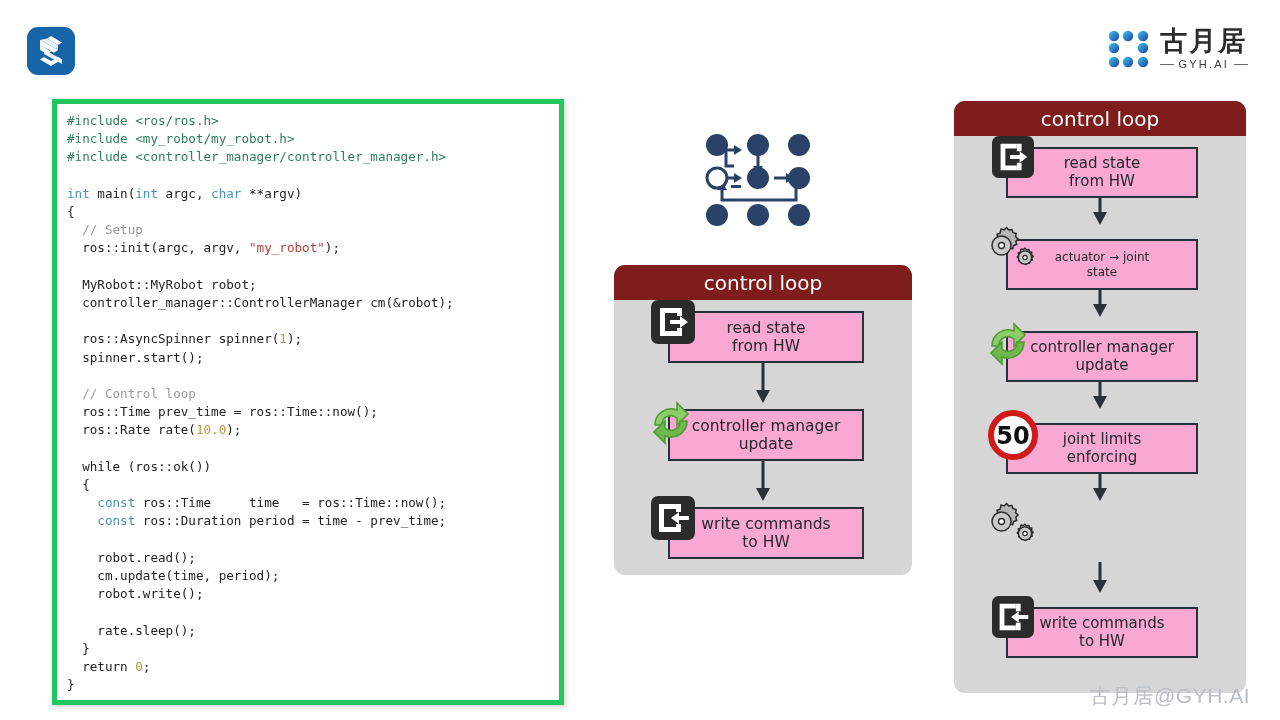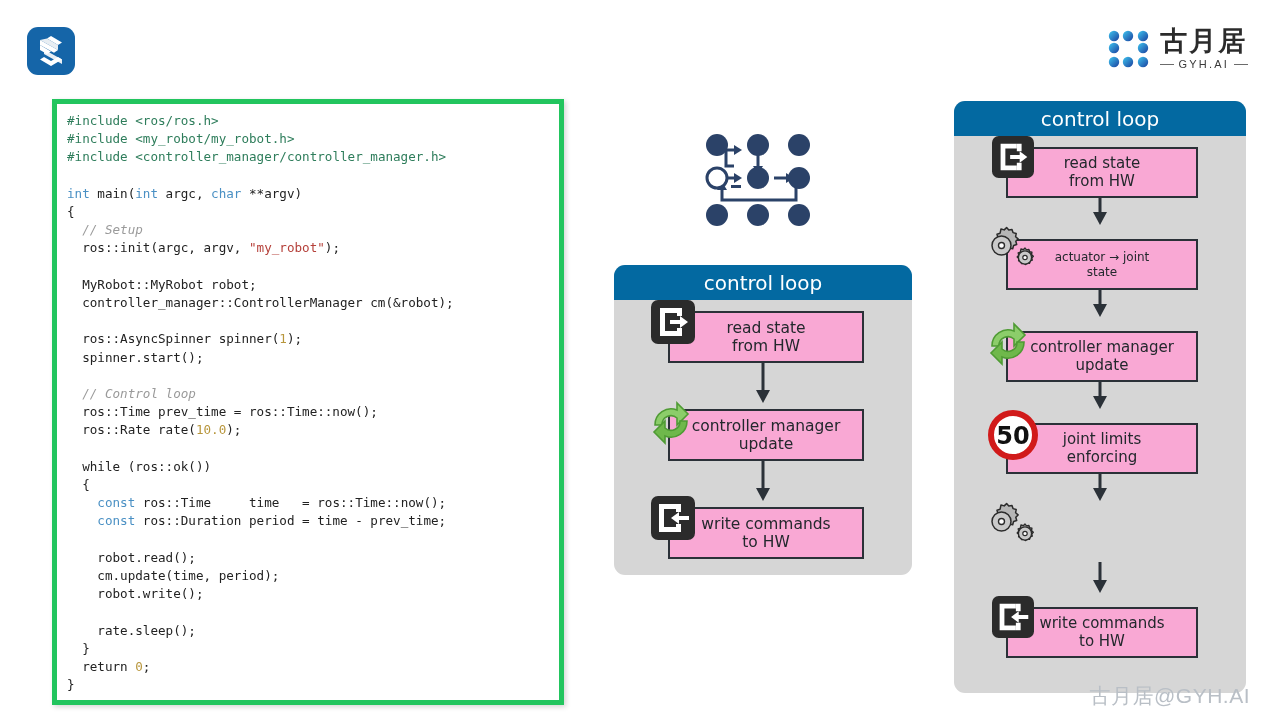--- a/index.html
+++ b/index.html
@@ -44,35 +44,35 @@
     position:absolute;left:10px;top:8px;
     font-family:"DejaVu Sans Mono","Liberation Mono",monospace;
     font-size:12.6px;line-height:18.2px;
     white-space:pre;color:#222222;
     letter-spacing:0px;
   }
   .tk-pre{color:#2e7d5b;}
   .tk-kw{color:#4a90c4;}
   .tk-str{color:#b5403a;}
   .tk-num{color:#b8963c;}
-  .tk-cmt{color:#9a9a9a;font-style:italic;}
+  .tk-cmt{color:#9a9a9a;}
   .tk-pl{color:#222222;}
 
   
   #node-graph{position:absolute;left:700px;top:128px;width:116px;height:104px;}
 
   
   .flow-panel{
     position:absolute;
     background:#d6d6d6;
     border-radius:11px;
     overflow:visible;
   }
   .flow-header{
-    height:35px;background:#0369a1;border-radius:11px 11px 0 0;
+    height:35px;background:#7f1d1d;border-radius:11px 11px 0 0;
     color:#ffffff;font-size:20px;display:flex;align-items:center;justify-content:center;
     font-family:"DejaVu Sans", sans-serif;
   }
   #panel-mid{left:614px;top:265px;width:298px;height:310px;}
   #panel-right{left:954px;top:101px;width:292px;height:592px;}
 
   .flow-body{position:relative;width:100%;}
   .flow-box{
     position:absolute;
     background:#f9a8d4;

